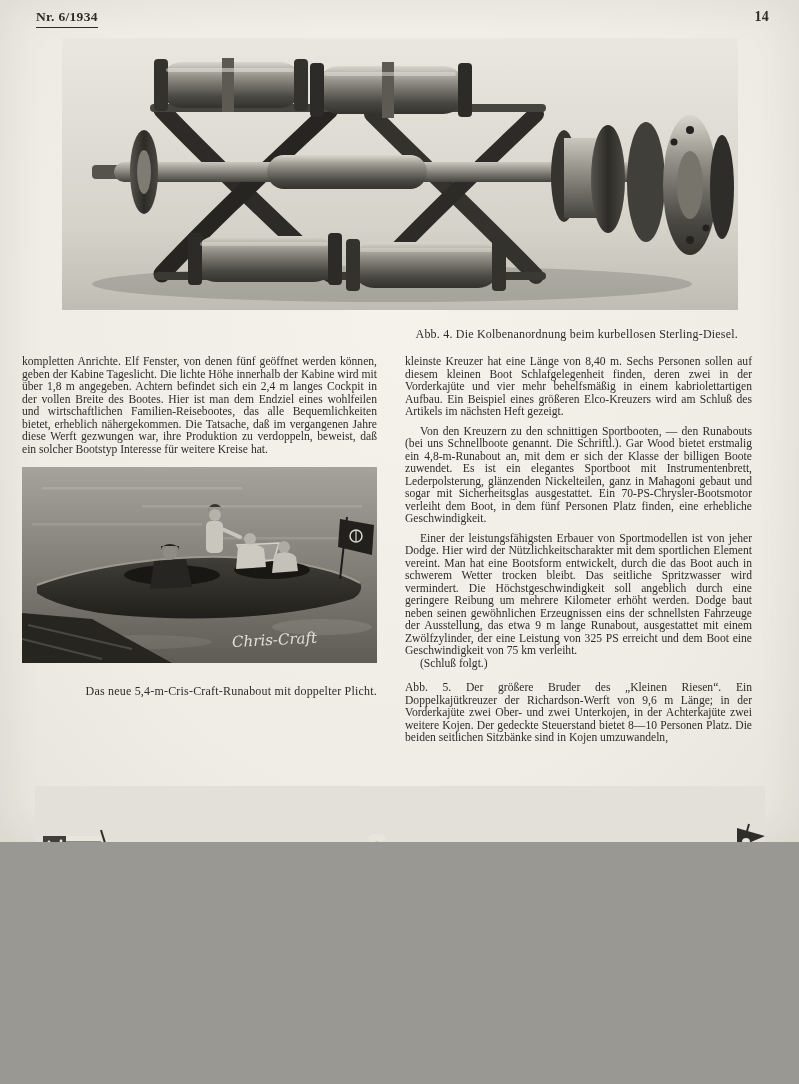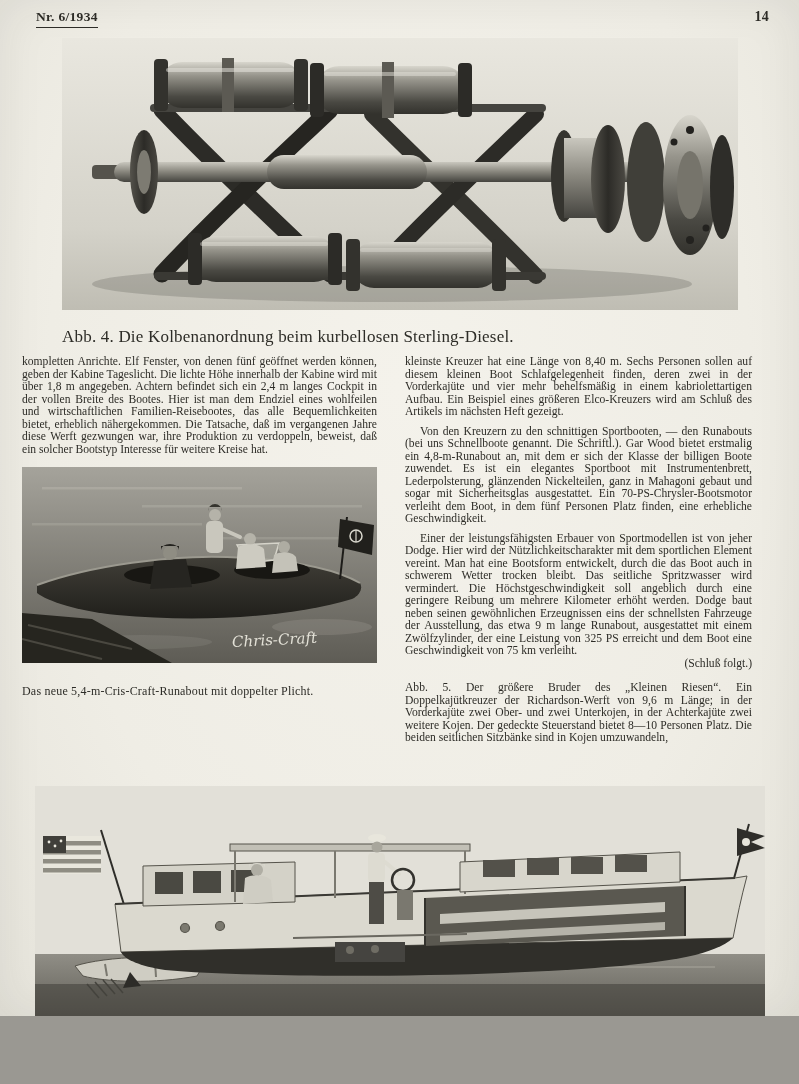--- a/index.html
+++ b/index.html
@@ -1,51 +1,51 @@
 <!DOCTYPE html>
 <html lang="de"><head>
 <meta charset="utf-8">
 <style>
   * { margin:0; padding:0; box-sizing:border-box; }
   html,body { background:#9a9892; }
   .page {
     position:relative;
-    width:799px; height:1016px;
+    width:799px; height:842px;
     margin:0 auto;
     background:radial-gradient(ellipse at 50% 38%, #f4f2eb 0%, #efede5 62%, #e6e4db 100%);
     font-family:"Liberation Serif","DejaVu Serif",serif;
     color:#2d2c27;
     overflow:hidden;
     box-shadow:inset 0 0 46px rgba(40,38,32,.08);
   }
   .header {
     position:absolute; top:9px; left:36px; right:30px;
     display:flex; justify-content:space-between;
     font-size:13.5px; font-weight:bold; letter-spacing:.3px;
   }
   .issue { border-bottom:1.5px solid #2d2c27; padding-bottom:2px; }
   .pagenum { font-size:14px; }
 
   .fig4 { position:absolute; top:38px; left:62px; width:676px; }
   .fig4 svg { display:block; width:676px; height:272px; }
-  .fig4 figcaption { margin-top:17px; text-align:left; font-size:17px; letter-spacing:.2px; }
+  .fig4 figcaption { margin-top:17px; text-align:right; font-size:12px; letter-spacing:.2px; }
 
   .columns {
     position:absolute; top:356px; left:22px; width:730px;
     display:flex; gap:28px;
   }
   .col { width:355px; font-size:11.6px; line-height:12.5px; text-align:justify; hyphens:auto; }
   .col p { margin:0 0 7px 0; }
   .indent { text-indent:15px; }
-  .schluss { display:block; text-align:right;font-family:Liberation Serif, serif; }
+  .schluss { display:block; text-align:left;font-family:Liberation Serif, serif; }
   .abb5 { margin-top:12px !important; }
 
   .photo-fig { margin-top:11px; }
   .photo-fig svg { display:block; width:355px; height:196px; }
-  .photo-fig figcaption { margin-top:22px; text-align:left; font-size:12px; letter-spacing:.2px; }
+  .photo-fig figcaption { margin-top:22px; text-align:right; font-size:12px; letter-spacing:.2px; }
 
   .fig5 { position:absolute; top:786px; left:35px; width:730px; height:256px; }
   .fig5 svg { display:block; width:730px; height:256px; }
 
   .watermark {
     position:absolute; top:1046px; right:32px;
     display:flex; align-items:flex-end; gap:6px;
     color:#c22a20; font-weight:bold; font-size:14px;
     font-family:"Liberation Sans","DejaVu Sans",sans-serif;
   }

